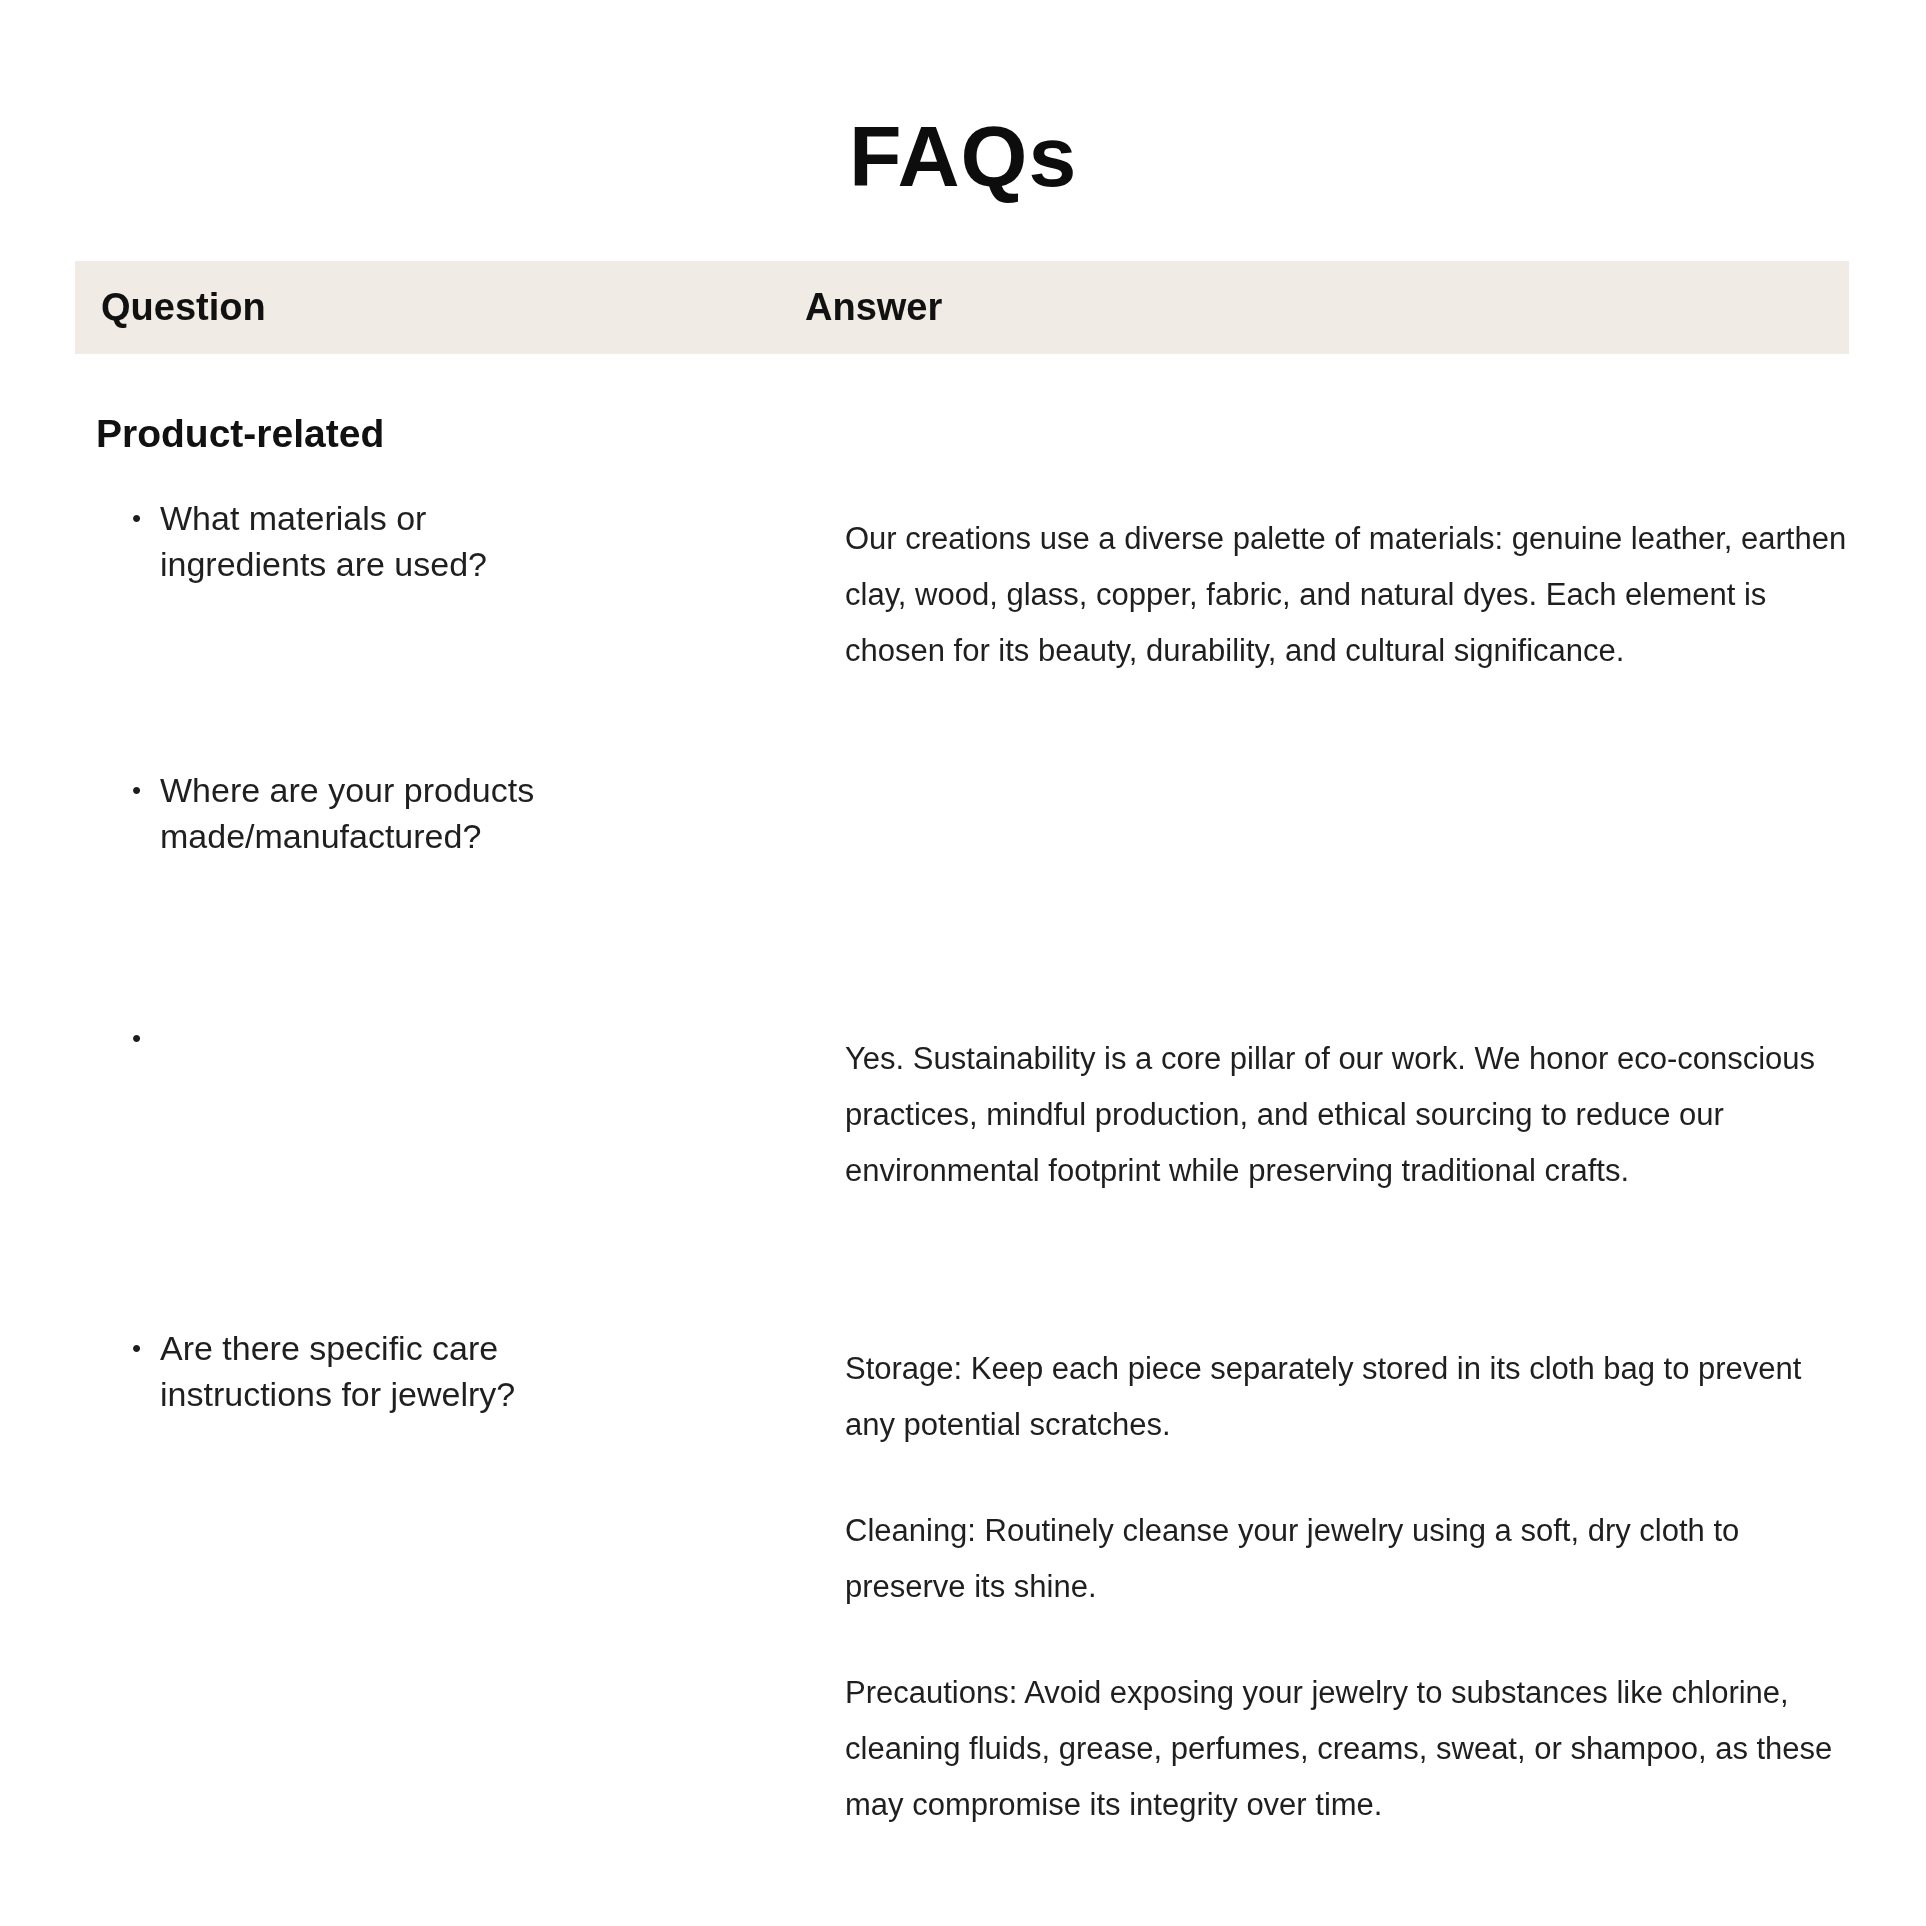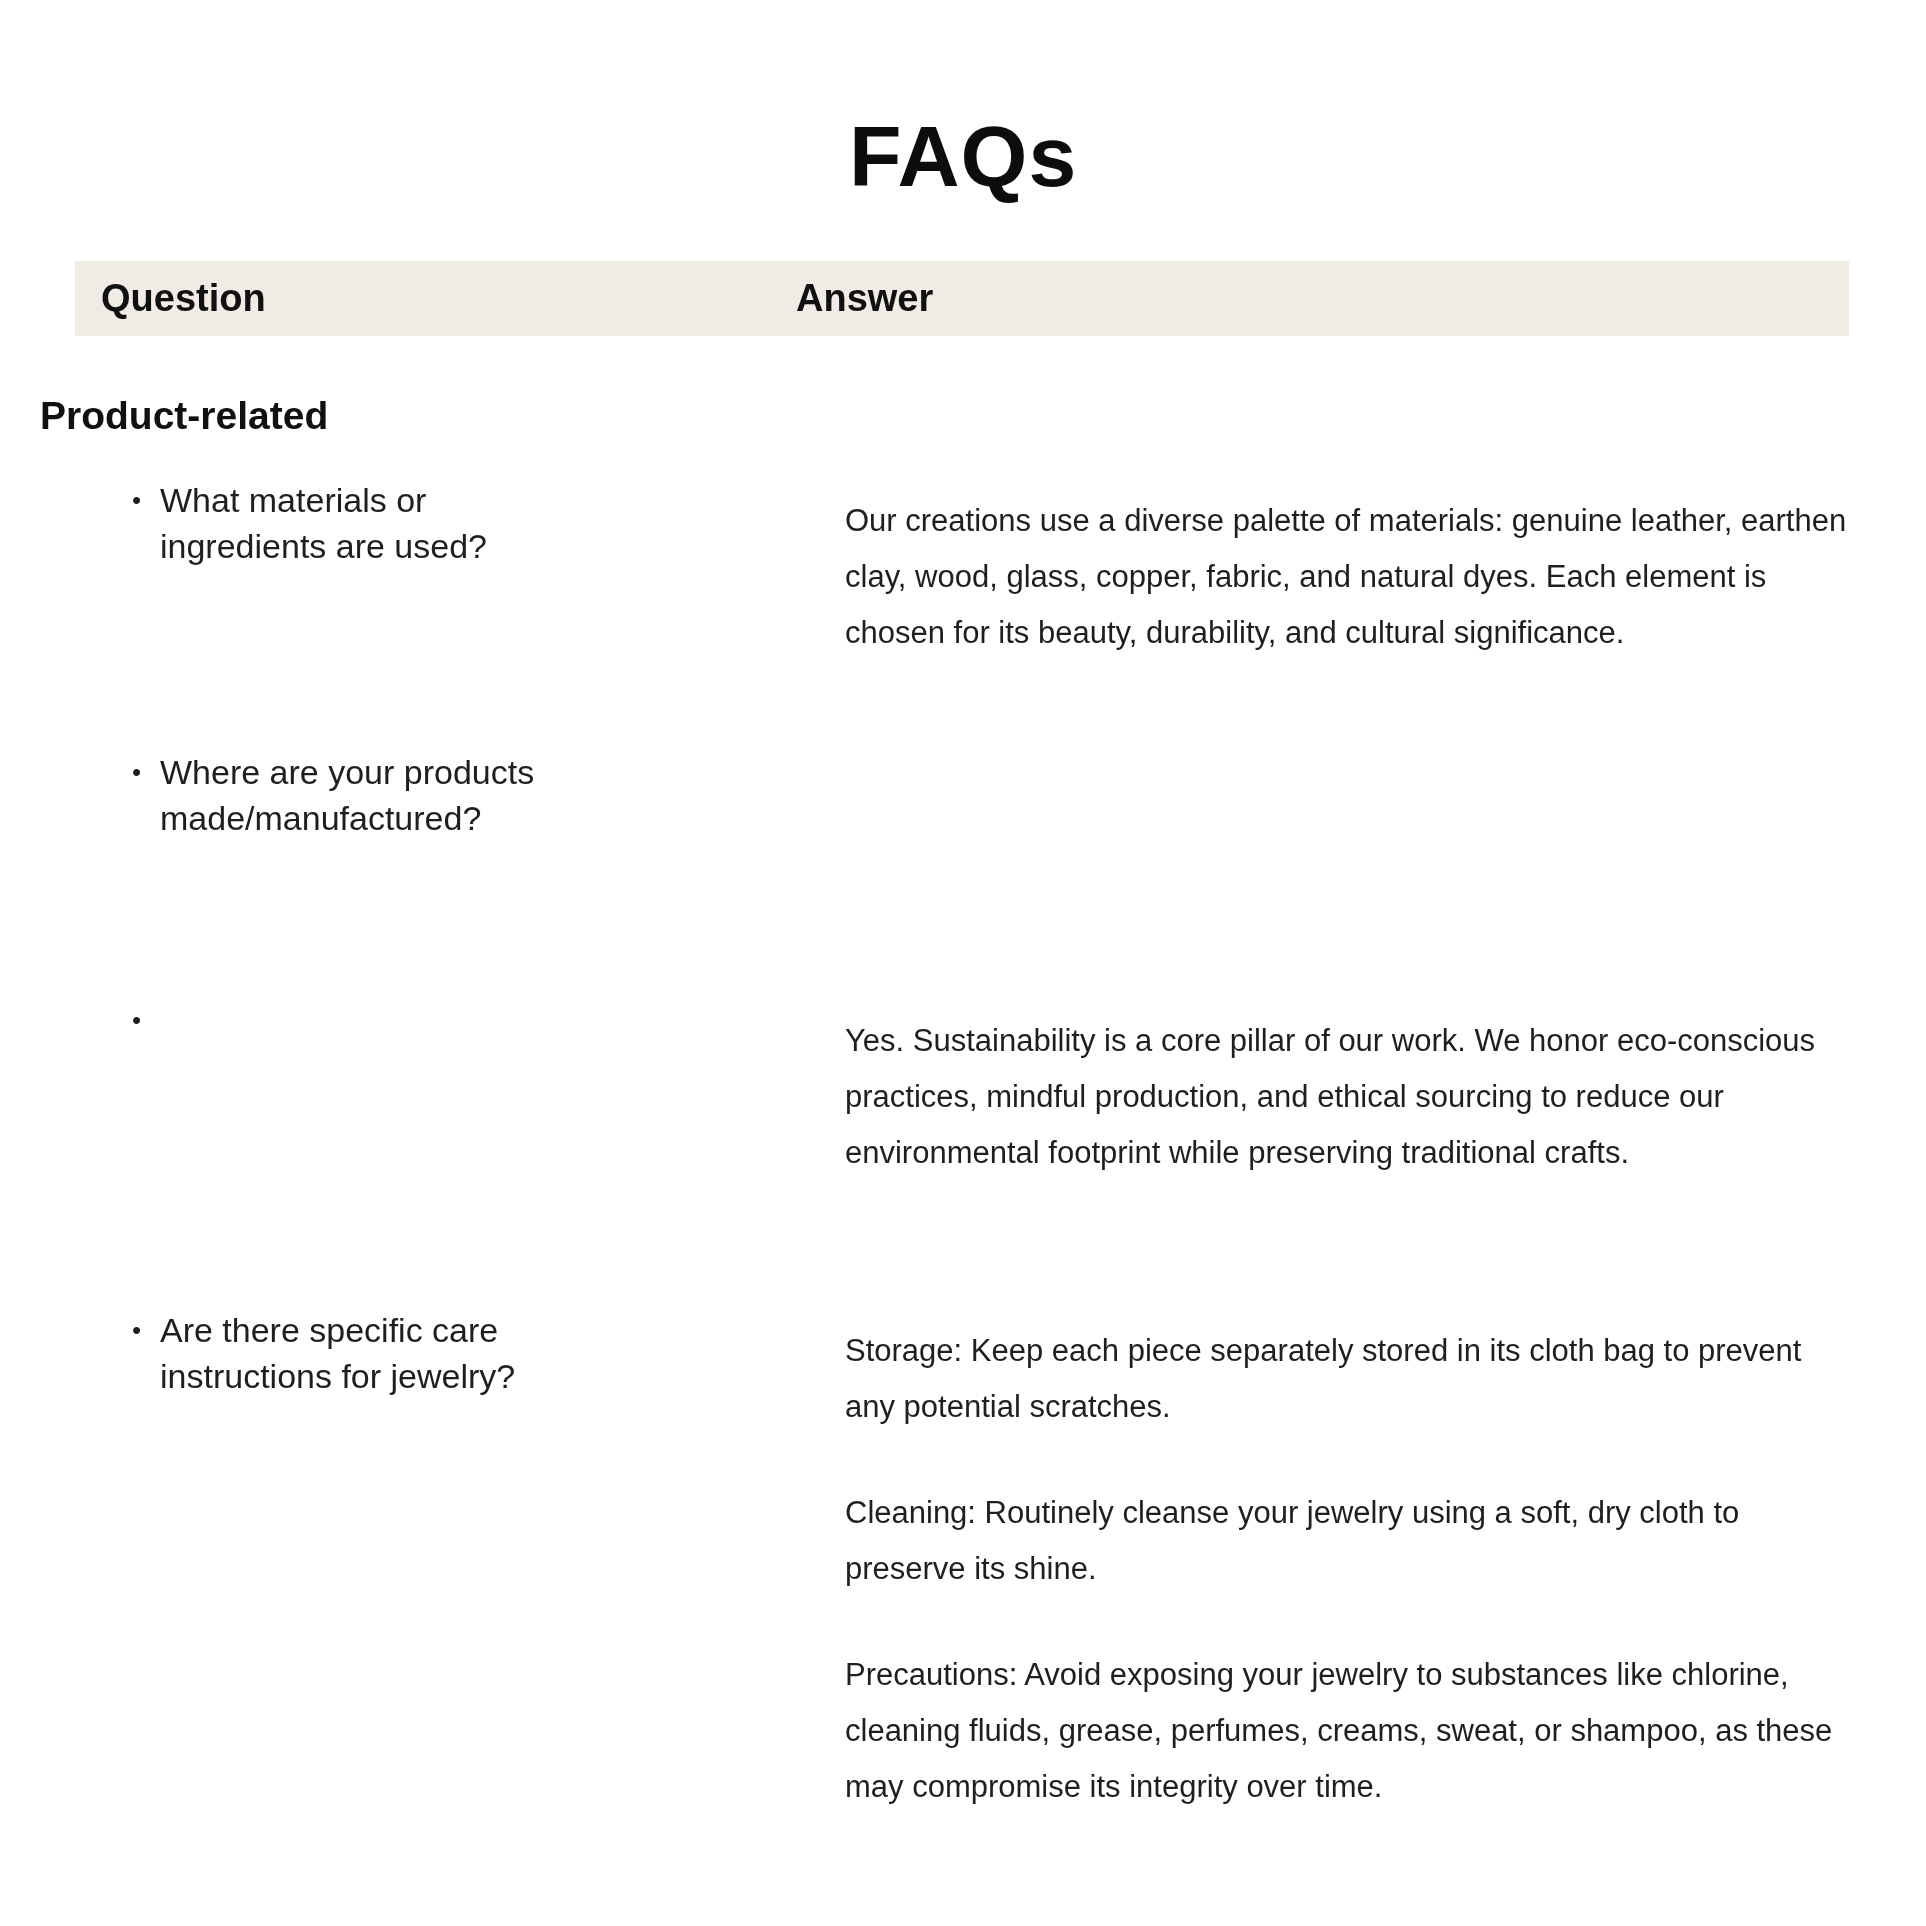--- a/index.html
+++ b/index.html
@@ -24,35 +24,36 @@
     margin-top: 113px;
     text-align: center;
     font-size: 86px;
     line-height: 1.0;
     font-weight: 700;
     letter-spacing: 0.9px;
     color: #0d0d0d;
   }
   .header-band {
     margin: 62px 77px 12px 75px;
-    height: 75px;
+    height: 93px;
     background: #f1ebe5;
     display: grid;
     grid-template-columns: 721px 1fr;
     align-items: center;
+    gap: 9px;
   }
   .header-cell {
     font-size: 38px;
     font-weight: 700;
     color: #111111;
   }
   .header-cell.question { padding-left: 26px; }
   .header-cell.answer  { padding-left: 0; }
   .section-label {
-    margin: 58px 0 0 40px;
+    margin: 58px 0 0 96px;
     font-size: 39px;
     font-weight: 700;
     color: #111111;
   }
   .faq-rows {
     margin: 39px 0 0 75px;
   }
   .faq-row {
     display: grid;
     grid-template-columns: 721px 1fr;

